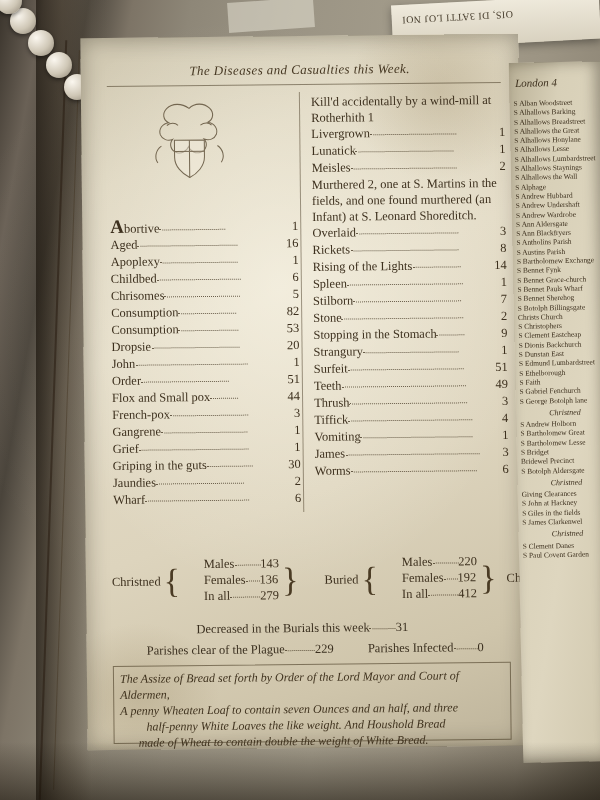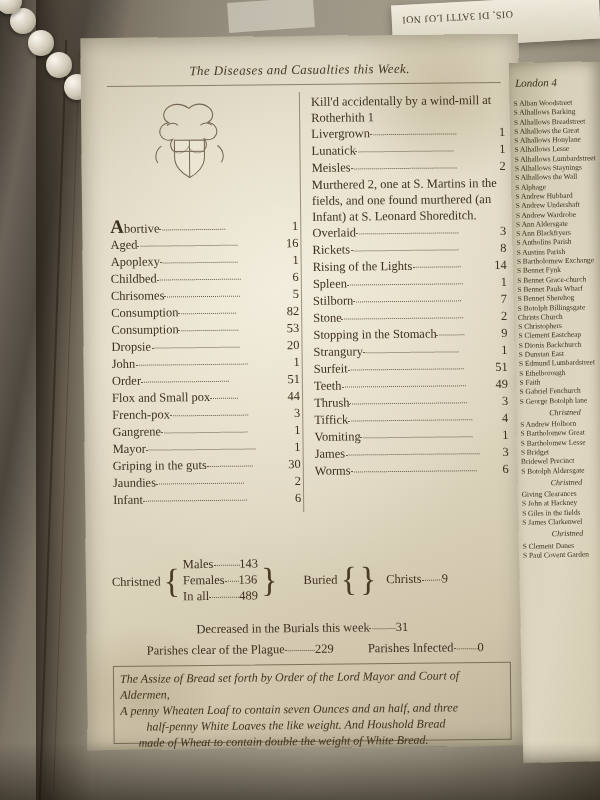--- a/index.html
+++ b/index.html
@@ -68,21 +68,21 @@
   .row .dots{display:inline-block;vertical-align:2px;border-bottom:1px dotted rgba(62,48,28,0.75);}
   .row .num{position:absolute;right:6px;top:0;}
   .colL .num{right:0px;}
   .drop{font-size:19px;line-height:14px;font-weight:bold;}
   .wide{white-space:normal;height:auto;line-height:16px;}
   
   .totals{position:absolute;left:26px;top:520px;width:404px;font-size:12.5px;color:#3d301e;}
   .brace-group{display:flex;align-items:center;gap:3px;}
   .brace{font-size:34px;line-height:26px;color:#4a3b24;}
   .tg-lines div{height:16px;white-space:nowrap;}
-  .t-label{display:inline-block;}
+  .t-label{display:inline-block;margin-left:21px;}
   .t-dots{display:inline-block;border-bottom:1px dotted rgba(62,48,28,0.75);vertical-align:2px;}
   .decreased{position:absolute;left:110px;top:585px;font-size:12.5px;}
   .parishes{position:absolute;left:60px;top:606px;right:10px;font-size:12.5px;}
   .assize{
     position:absolute;left:26px;top:628px;right:14px;height:72px;
     border:1px solid rgba(70,56,34,0.6);
     font-size:12px;line-height:16px;font-style:italic;padding:4px 6px 0 6px;
     color:#40331f;
   }
   .assize .l1{font-style:italic;}
@@ -163,24 +163,24 @@
       <div class="row"><span class="nm">Childbed</span><span class="dots" style="width:84px"></span><span class="num">6</span></div>
       <div class="row"><span class="nm">Chrisomes</span><span class="dots" style="width:76px"></span><span class="num">5</span></div>
       <div class="row"><span class="nm">Consumption</span><span class="dots" style="width:58px"></span><span class="num">82</span></div>
       <div class="row"><span class="nm">Consumption</span><span class="dots" style="width:60px"></span><span class="num">53</span></div>
       <div class="row"><span class="nm">Dropsie</span><span class="dots" style="width:88px"></span><span class="num">20</span></div>
       <div class="row"><span class="nm">John</span><span class="dots" style="width:112px"></span><span class="num">1</span></div>
       <div class="row"><span class="nm">Order</span><span class="dots" style="width:88px"></span><span class="num">51</span></div>
       <div class="row"><span class="nm">Flox and Small pox</span><span class="dots" style="width:28px"></span><span class="num">44</span></div>
       <div class="row"><span class="nm">French-pox</span><span class="dots" style="width:78px"></span><span class="num">3</span></div>
       <div class="row"><span class="nm">Gangrene</span><span class="dots" style="width:86px"></span><span class="num">1</span></div>
-      <div class="row"><span class="nm">Mayor</span><span class="dots" style="width:110px"></span><span class="num">1</span></div>
+      <div class="row"><span class="nm">Grief</span><span class="dots" style="width:110px"></span><span class="num">1</span></div>
       <div class="row"><span class="nm">Griping in the guts</span><span class="dots" style="width:46px"></span><span class="num">30</span></div>
       <div class="row"><span class="nm">Jaundies</span><span class="dots" style="width:88px"></span><span class="num">2</span></div>
-      <div class="row"><span class="nm">Infant</span><span class="dots" style="width:104px"></span><span class="num">6</span></div>
+      <div class="row"><span class="nm">Wharf</span><span class="dots" style="width:104px"></span><span class="num">6</span></div>
     </div>
 
     <div class="col colR">
       <div class="row wide"><span class="nm">Kill'd accidentally by a wind-mill at Rotherhith</span> <span class="num" style="position:static">1</span></div>
       <div class="row"><span class="nm">Livergrown</span><span class="dots" style="width:86px"></span><span class="num">1</span></div>
       <div class="row"><span class="nm">Lunatick</span><span class="dots" style="width:98px"></span><span class="num">1</span></div>
       <div class="row"><span class="nm">Meisles</span><span class="dots" style="width:106px"></span><span class="num">2</span></div>
       <div class="row wide"><span class="nm">Murthered 2, one at S. Martins in the fields, and one found murthered (an Infant) at S. Leonard Shoreditch.</span></div>
       <div class="row"><span class="nm">Overlaid</span><span class="dots" style="width:102px"></span><span class="num">3</span></div>
       <div class="row"><span class="nm">Rickets</span><span class="dots" style="width:108px"></span><span class="num">8</span></div>
@@ -200,28 +200,33 @@
     </div>
 
     <div class="totals">
       <div style="display:flex;align-items:center;">
         <div class="brace-group">
           <span>Christned</span>
           <span class="brace">{</span>
           <span class="tg-lines">
             <div><span class="t-label">Males</span><span class="t-dots" style="width:26px"></span><span>143</span></div>
             <div><span class="t-label">Females</span><span class="t-dots" style="width:14px"></span><span>136</span></div>
-            <div><span class="t-label">In all</span><span class="t-dots" style="width:30px"></span><span>489</span></div>
+            <div><span class="t-label">In all</span><span class="t-dots" style="width:30px"></span><span>279</span></div>
           </span>
           <span class="brace">}</span>
         </div>
 
         <div class="brace-group" style="margin-left:26px;">
           <span>Buried</span>
           <span class="brace">{</span>
+          <span class="tg-lines">
+            <div><span class="t-label">Males</span><span class="t-dots" style="width:26px"></span><span>220</span></div>
+            <div><span class="t-label">Females</span><span class="t-dots" style="width:14px"></span><span>192</span></div>
+            <div><span class="t-label">In all</span><span class="t-dots" style="width:30px"></span><span>412</span></div>
+          </span>
           <span class="brace">}</span>
         </div>
 
         <div style="margin-left:10px;white-space:nowrap;">
           <span>Christs</span><span class="t-dots" style="width:20px"></span><span>9</span>
         </div>
       </div>
     </div>
 
     <div class="decreased">

